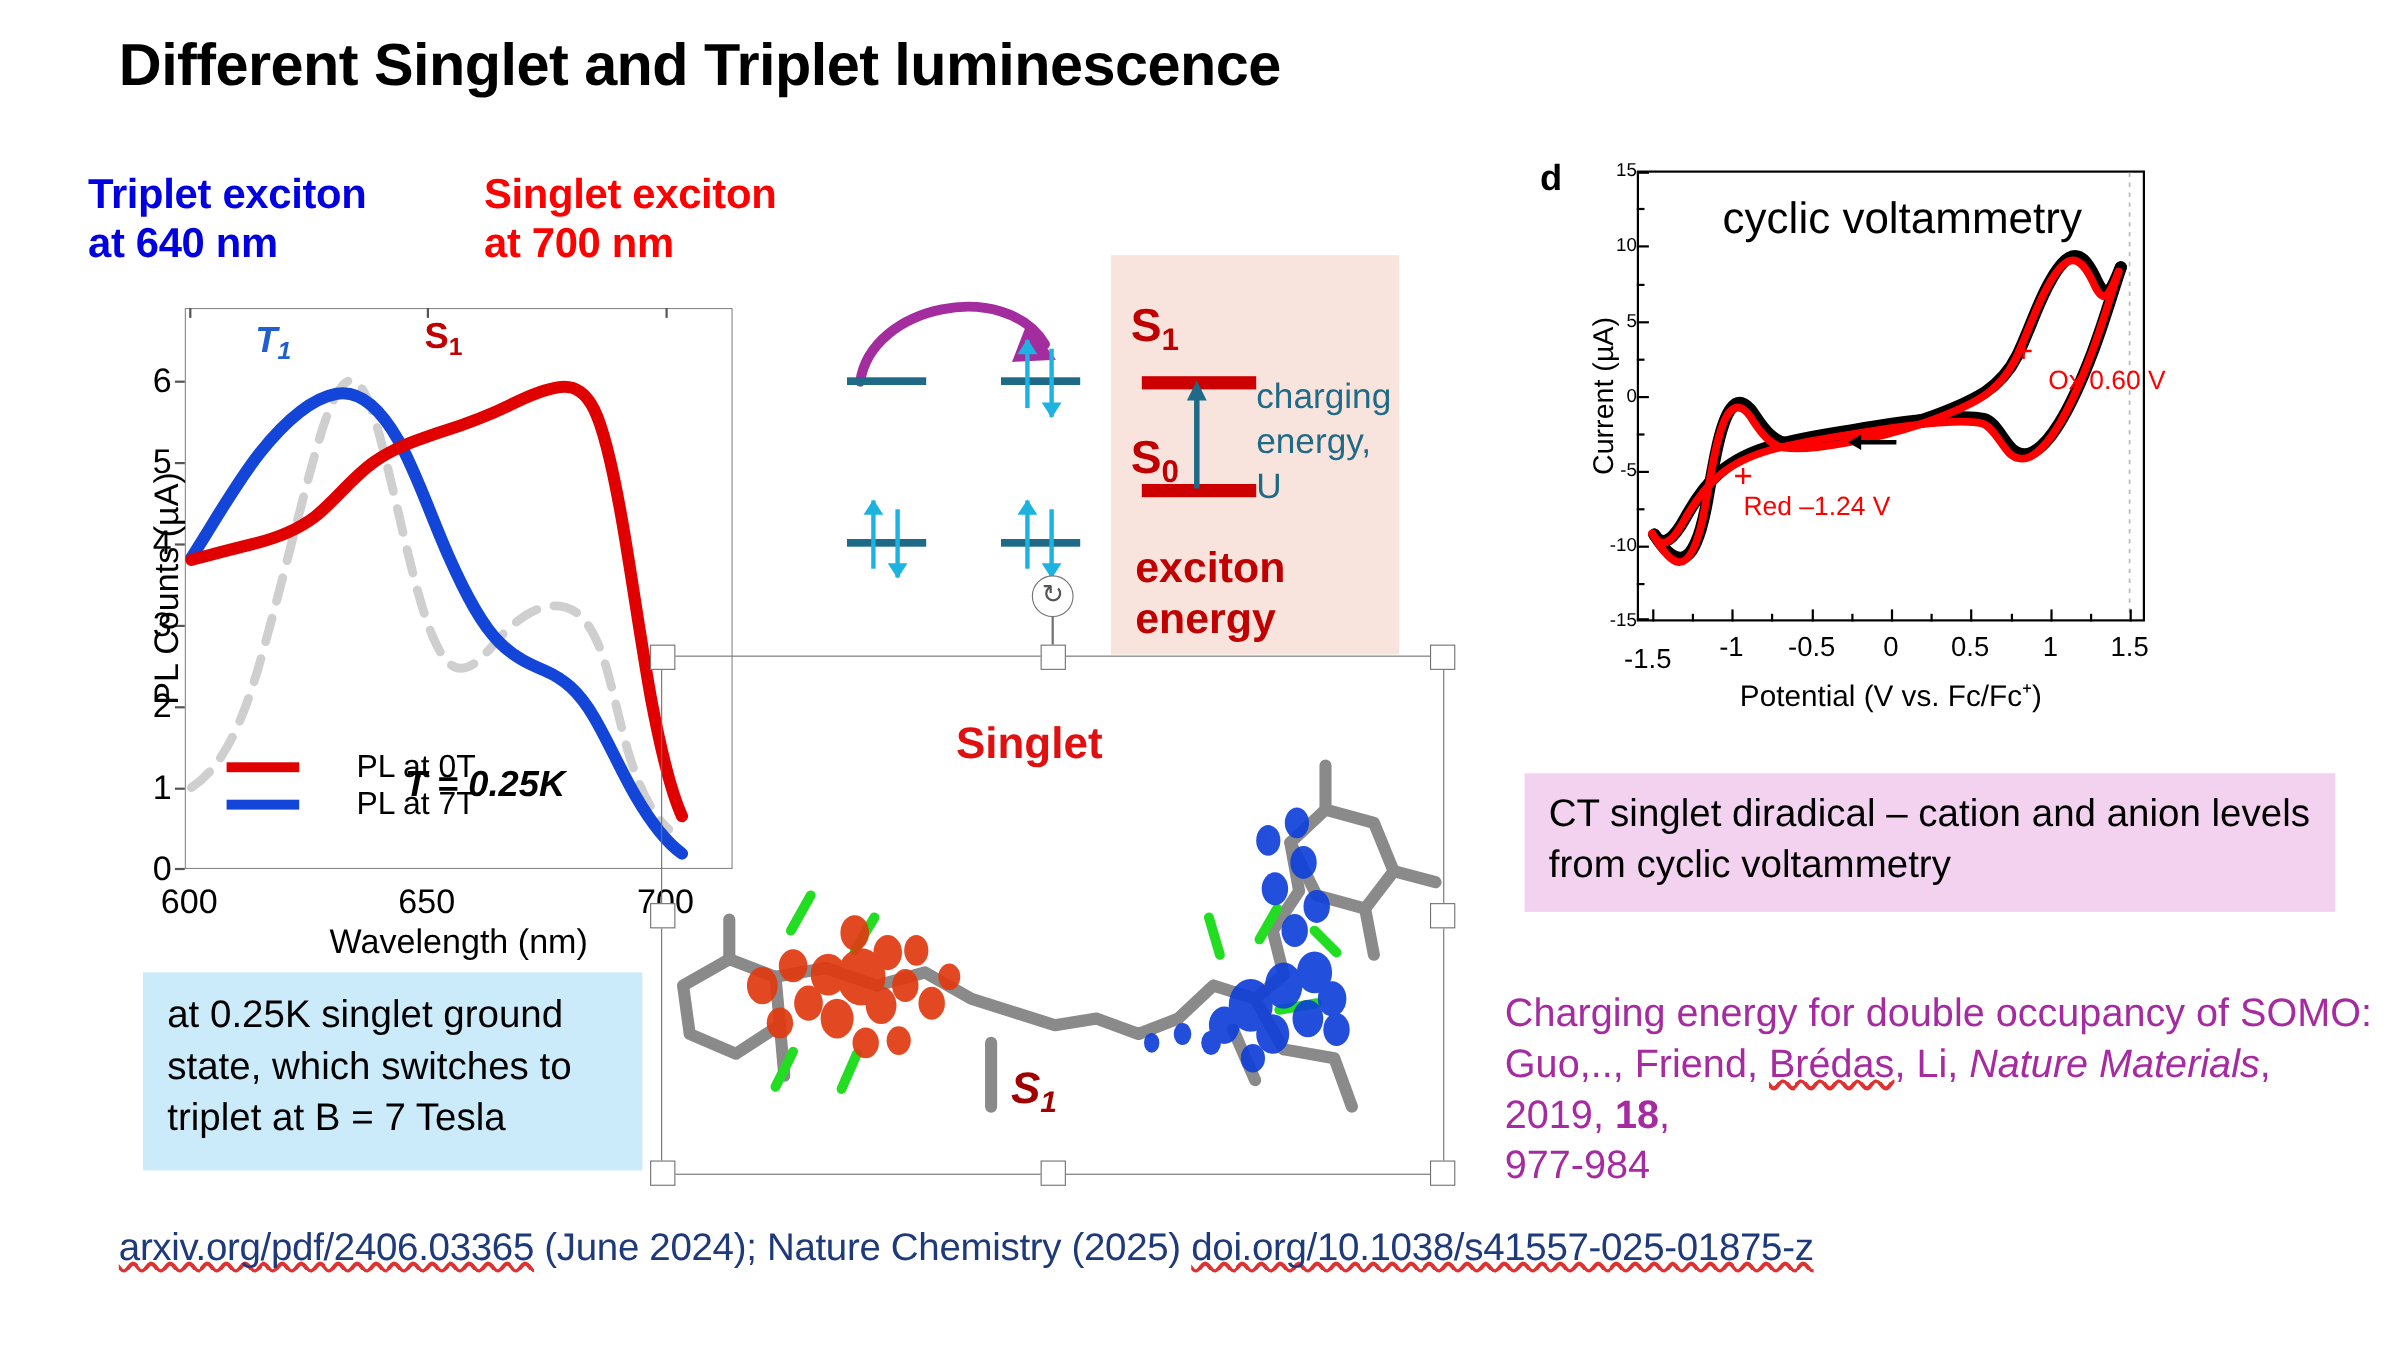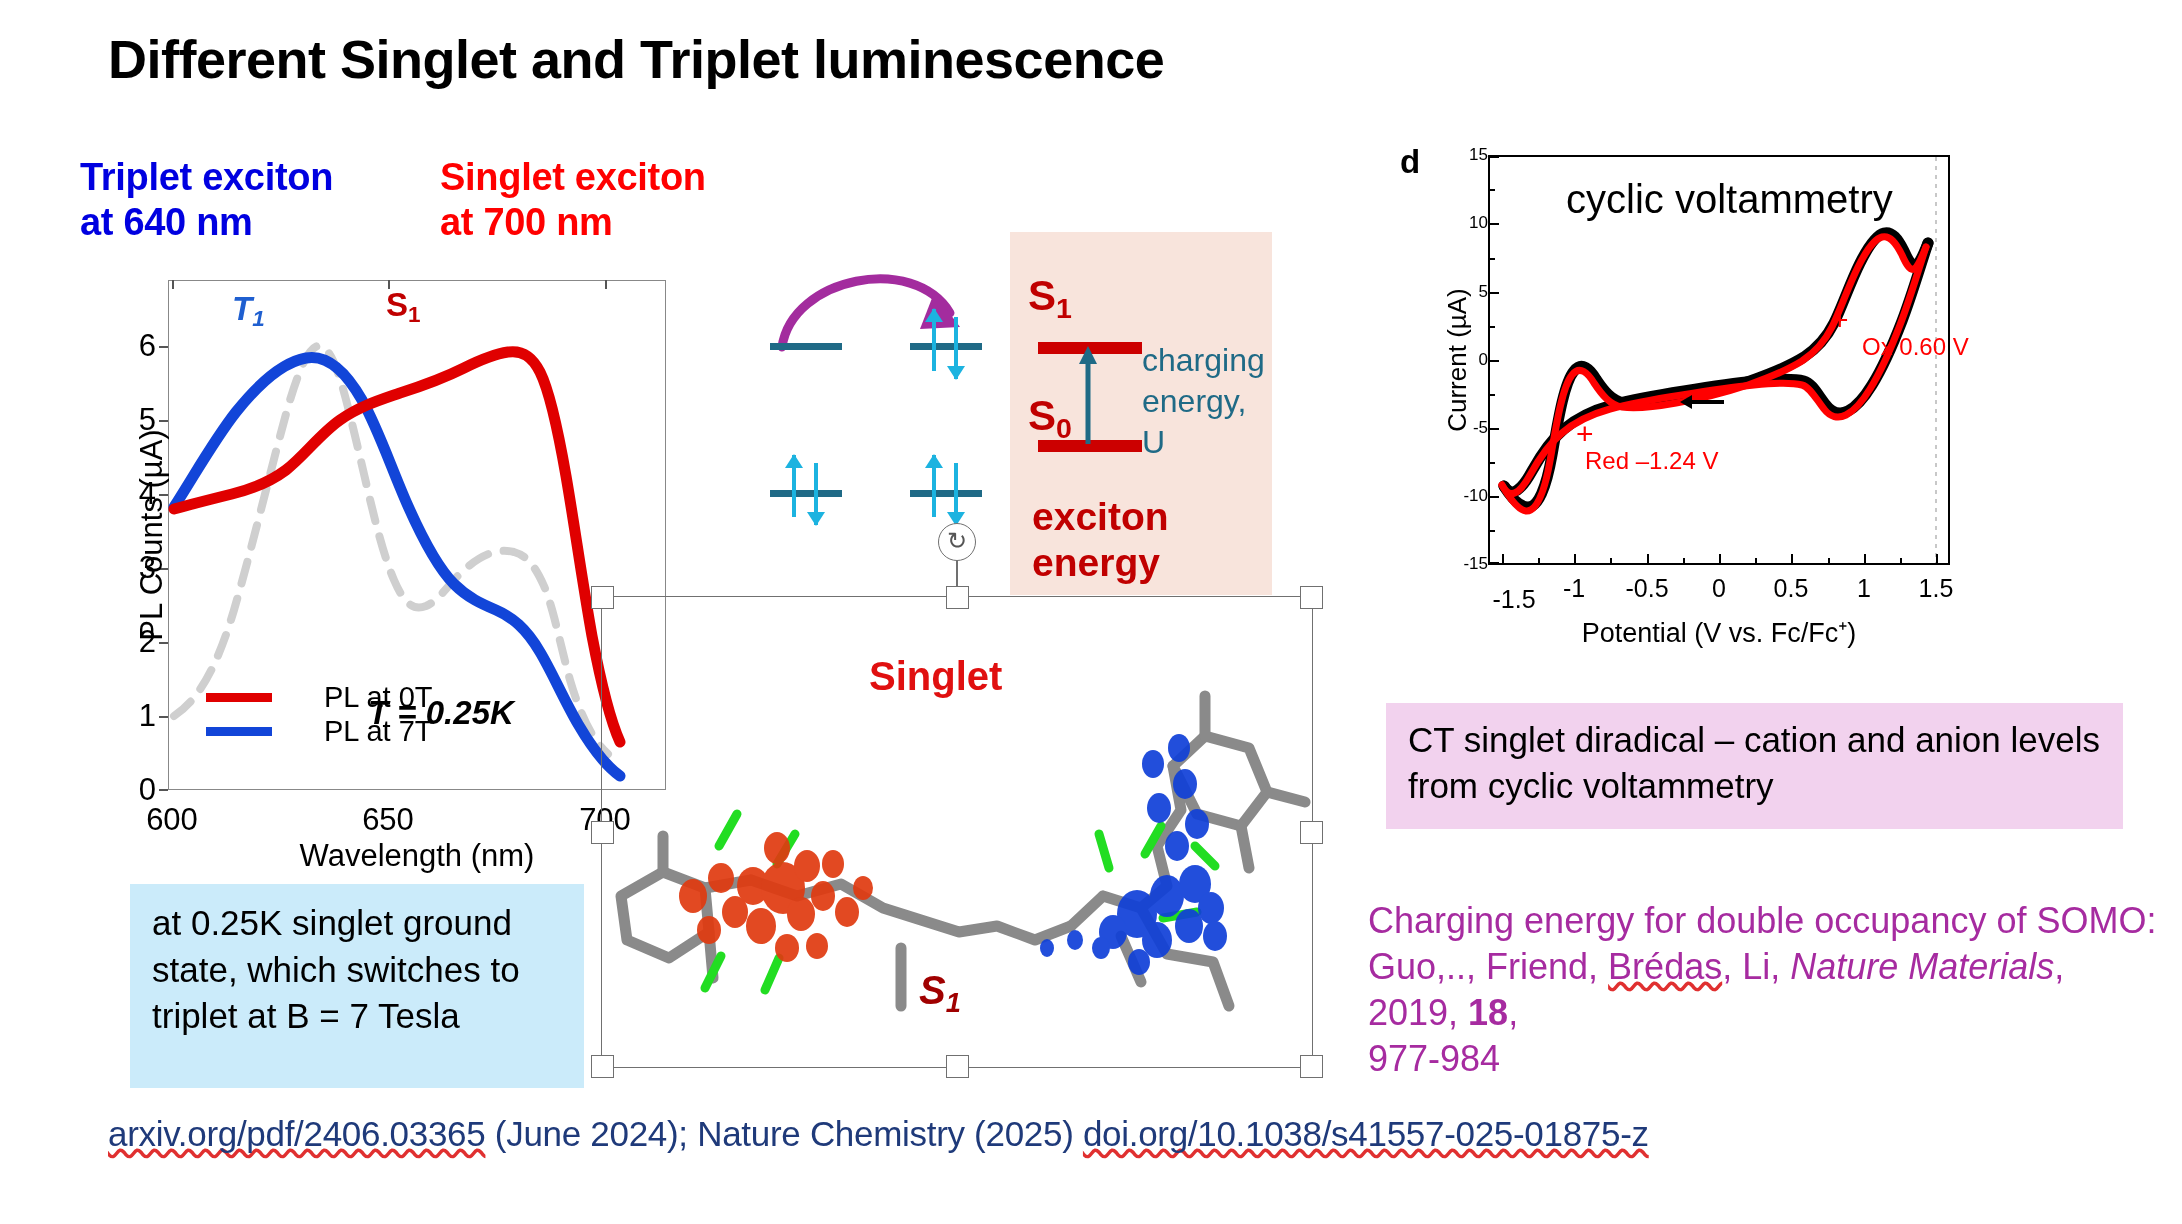--- a/index.html
+++ b/index.html
@@ -73,21 +73,21 @@
                background:#fff;font-size:24px;line-height:34px;text-align:center;color:#555;}
 
   
   #molecule-figure{left:601px;top:596px;width:712px;height:472px;}
   #lbl-singlet{position:absolute;left:268px;top:58px;font-size:40px;
                font-weight:bold;color:#E01010;}
   #lbl-S1-mol{position:absolute;left:318px;top:372px;font-size:40px;
               font-weight:bold;font-style:italic;color:#A00000;}
 
   
-  #note-blue{left:130px;top:884px;width:454px;height:204px;background:#CBEBFA;
+  #note-blue{left:130px;top:884px;width:454px;height:180px;background:#CBEBFA;
              box-sizing:border-box;padding:16px 22px;font-size:35px;line-height:1.33;}
 
   
   #cv-chart{left:1488px;top:155px;width:462px;height:410px;}
   #cv-frame{position:absolute;left:0;top:0;width:100%;height:100%;
             border:2px solid #000;box-sizing:border-box;background:#fff;}
   .cv-ytick{position:absolute;right:100%;font-size:17px;
             transform:translateY(-50%);white-space:nowrap;}
   .cv-ytickmark{position:absolute;left:0;width:11px;height:2px;background:#000;}
   .cv-ytickmark.minor{width:7px;}
@@ -386,21 +386,21 @@
   <div class="cv-ytickmark" style="top:137px;"></div>
   <div class="cv-ytickmark minor" style="top:171px;"></div>
   <div class="cv-ytickmark" style="top:205px;"></div>
   <div class="cv-ytickmark minor" style="top:239px;"></div>
   <div class="cv-ytickmark" style="top:273px;"></div>
   <div class="cv-ytickmark minor" style="top:307px;"></div>
   <div class="cv-ytickmark" style="top:341px;"></div>
   <div class="cv-ytickmark minor" style="top:375px;"></div>
   <div class="cv-ytickmark" style="top:407px;"></div>
 
-  <div class="cv-xtick" style="left:26px;margin-top:20px;">-1.5</div>
+  <div class="cv-xtick" style="left:10px;margin-top:20px;">-1.5</div>
   <div class="cv-xtick" style="left:86px;">-1</div>
   <div class="cv-xtick" style="left:159px;">-0.5</div>
   <div class="cv-xtick" style="left:231px;">0</div>
   <div class="cv-xtick" style="left:303px;">0.5</div>
   <div class="cv-xtick" style="left:376px;">1</div>
   <div class="cv-xtick" style="left:448px;">1.5</div>
   <div class="cv-xtickmark" style="left:14px;"></div>
   <div class="cv-xtickmark minor" style="left:50px;"></div>
   <div class="cv-xtickmark" style="left:86px;"></div>
   <div class="cv-xtickmark minor" style="left:122px;"></div>

